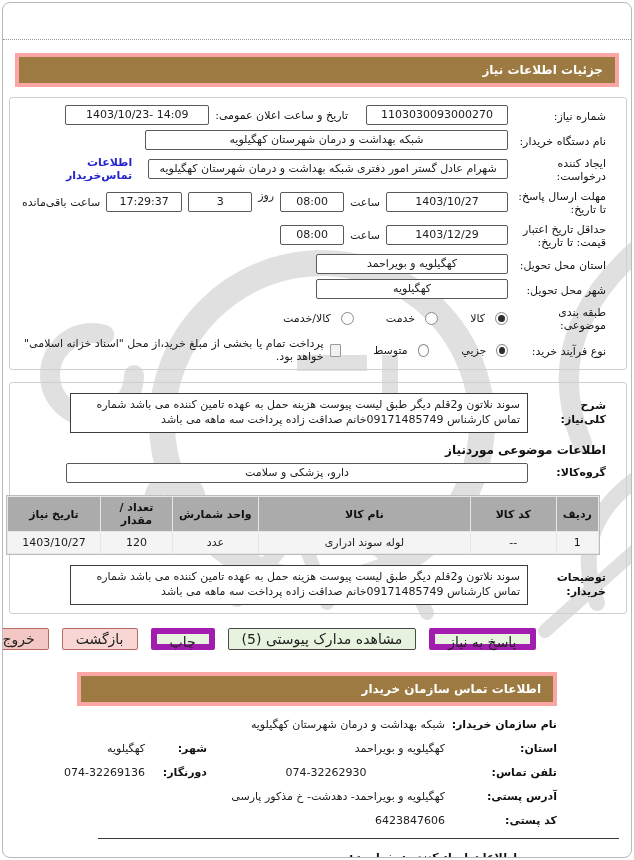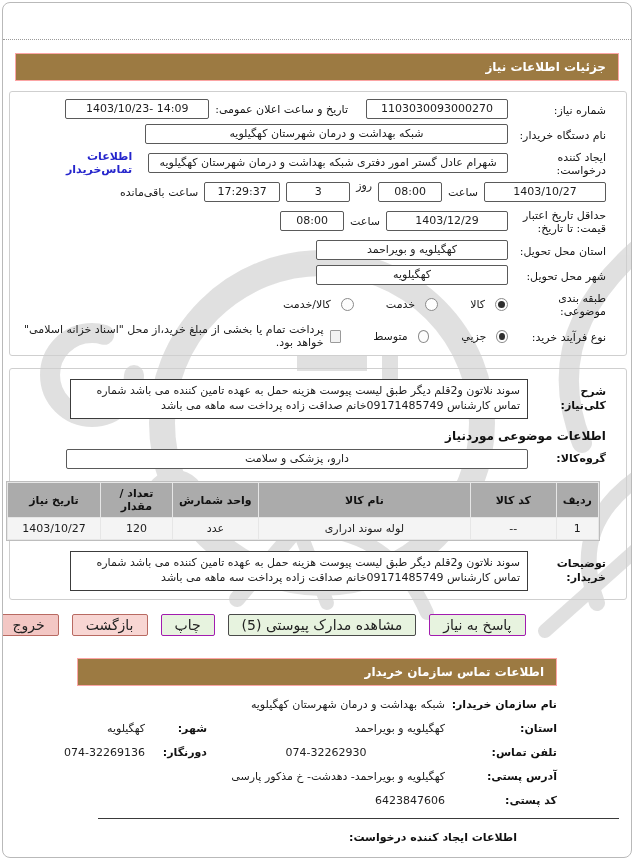--- a/index.html
+++ b/index.html
@@ -6,21 +6,21 @@
   body{
     width:634px;height:860px;overflow:hidden;background:#fff;
     font-family:"DejaVu Sans",sans-serif;font-size:11px;color:#1c1c1c;
     direction:rtl;
   }
   .page{position:relative;margin:2px;height:854px;border:1px solid #b9b9b9;
     border-radius:8px;overflow:hidden;background:#fff;}
   .wm{position:absolute;inset:0;z-index:0;pointer-events:none;}
   .content{position:relative;z-index:1;}
   .top-dotted{margin-top:36px;border-top:1px dotted #9a9a9a;height:0;}
-  .secbar{background:#9c7a42;border:1px solid #fca5a5;color:#fff;font-weight:bold;
+  .secbar{background:#9c7a42;border:4px solid #fca5a5;color:#fff;font-weight:bold;
     font-size:12px;height:26px;line-height:26px;padding-right:12px;}
   .bar1{margin:13px 12px 0 12px;}
   .bar2{margin:22px 74px 0 74px;}
   .fbox{margin:10px 4px 0 6px;border:1px solid #cfcfcf;border-radius:3px;
     padding:7px 20px 6px 8px;}
   .fbox2{margin:12px 4px 0 6px;border:1px solid #cfcfcf;border-radius:3px;
     padding:10px 20px 8px 8px;}
   .frow{display:flex;align-items:center;gap:6px;margin-bottom:5px;min-height:20px;}
   .flabel{flex:0 0 92px;line-height:13px;padding-top:2px;color:#141414;}
   .flabel2{margin-right:12px;color:#141414;}
@@ -49,21 +49,21 @@
   table.items th{background:#ababab;color:#111;font-weight:bold;font-size:11px;
     padding:4px 2px;text-align:center;}
   table.items td{background:#f4f4f4;font-size:11px;padding:4px 2px;text-align:center;}
   .col-row{width:38px;}.col-code{width:86px;}.col-name{width:222px;}
   .col-unit{width:84px;}.col-qty{width:70px;}.col-date{width:90px;}
   .notes{margin-top:10px;}
   .btnrow{display:flex;justify-content:center;gap:13px;margin-top:14px;
     transform:translateX(-55px);}
   .btn{font-family:"DejaVu Sans",sans-serif;font-size:14px;color:#222;
     height:22px;padding:0 13px;border-radius:2px;cursor:pointer;white-space:nowrap;}
-  .btn.green{background:#e7f3df;border:1px solid #a21caf;}
+  .btn.green{background:#e7f3df;border:6px solid #a21caf;}
   .btn.green.dark{border:1px solid #4a4a4a;}
   .btn.pink{background:#f8d6d3;border:1px solid #b86a62;}
   .btn.pink.strong{background:#f3c7c4;}
   .contact{margin-top:12px;}
   .crow{display:flex;align-items:baseline;margin:0 74px 9px 0;min-height:15px;}
   .clabel{flex:0 0 112px;font-weight:bold;color:#111;}
   .cval{flex:0 0 238px;}
   .clabel2{flex:0 0 62px;font-weight:bold;color:#111;}
   .sep{border:0;border-top:1px solid #3a3a3a;margin:6px 12px 12px 95px;}
   .khead{font-weight:bold;margin:0 114px 12px 0;color:#111;}
@@ -112,20 +112,21 @@
         <div class="inp w365">شبکه بهداشت و درمان  شهرستان  کهگیلویه</div>
       </div>
 
       <div class="frow">
         <div class="flabel">ایجاد کننده درخواست:</div>
         <div class="inp w365">شهرام عادل گستر امور دفتری شبکه بهداشت و درمان شهرستان  کهگیلویه</div>
         <a class="link">اطلاعات تماس‌خریدار</a>
       </div>
 
       <div class="frow">
+        <div class="flabel">مهلت ارسال پاسخ: تا تاریخ:</div>
         <div class="inp w120 ltr">1403/10/27</div>
         <span>ساعت</span>
         <div class="inp w62 ltr">08:00</div>
         <span class="dayword">روز</span>
         <div class="inp w62 ltr">3</div>
         <div class="inp w72 ltr">17:29:37</div>
         <span>ساعت باقی‌مانده</span>
       </div>
 
       <div class="frow">

